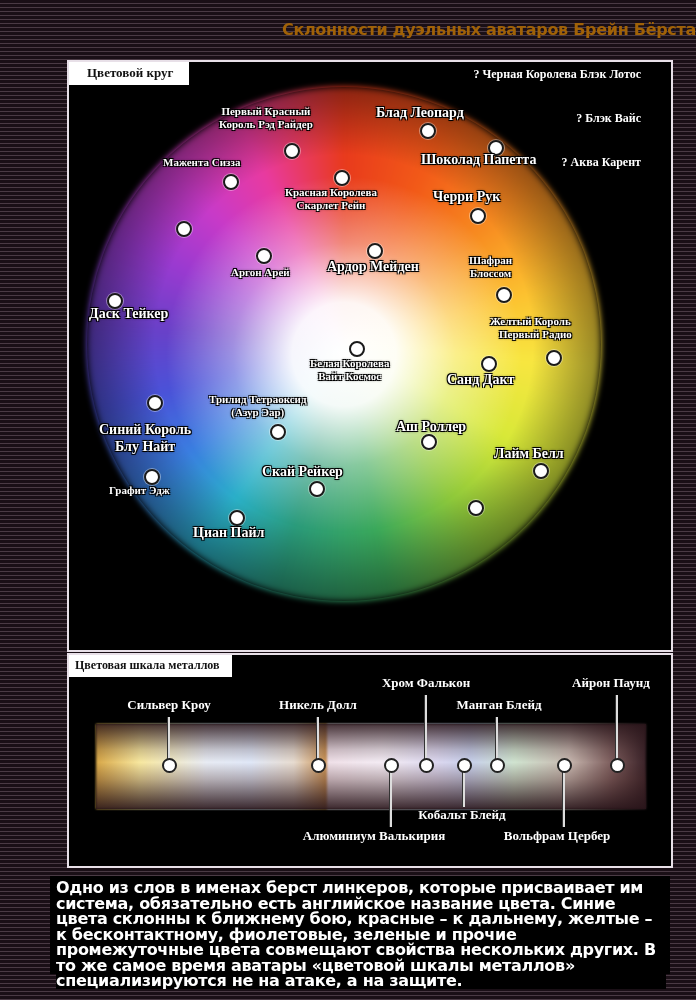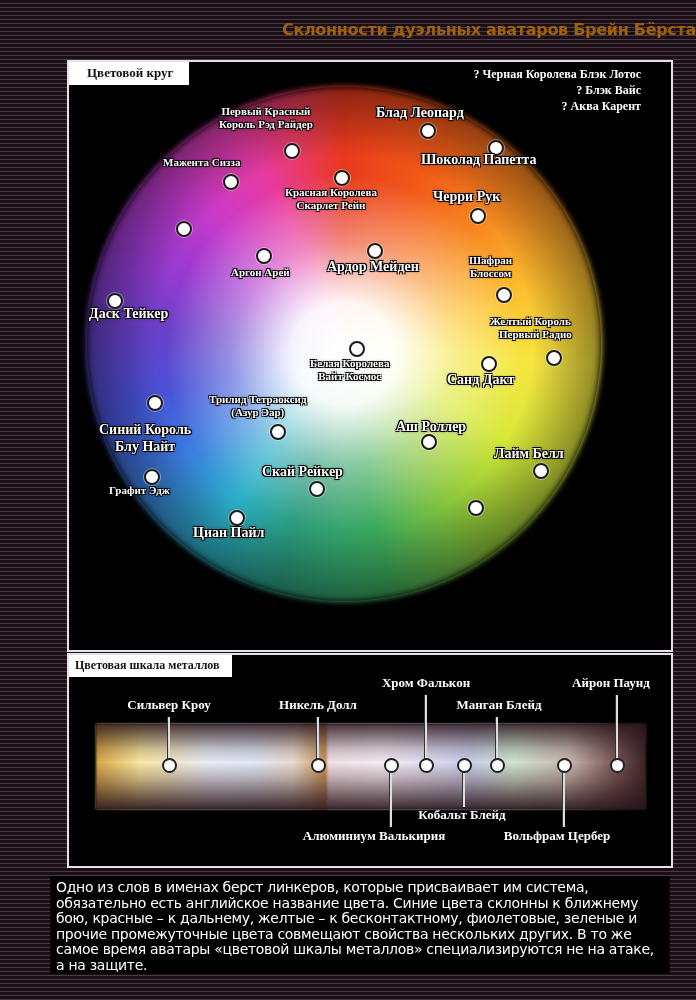--- a/index.html
+++ b/index.html
@@ -50,21 +50,21 @@
   .lbl {
     position: absolute; color: #fff; font-family: "Liberation Serif", serif; font-weight: bold;
     text-align: center; white-space: nowrap; line-height: 1.2; z-index: 4;
     text-shadow: -1px -1px 0 #000, 1px -1px 0 #000, -1px 1px 0 #000, 1px 1px 0 #000, 0 0 3px #000;
   }
   .lbl span { display: block; }
   .s11 { font-size: 11px; }
   .s14 { font-size: 14px; }
   .unknown { position: absolute; right: 30px; top: 4px; z-index: 4; text-align: right; color: #fff; font-family: "Liberation Serif", serif; font-weight: bold; font-size: 12px; line-height: 1.35; }
   .unknown div { white-space: nowrap; }
-  .unknown .u2, .unknown .u3 { margin-right: 0px; }
+  .unknown .u2, .unknown .u3 { margin-right: 0px; margin-top: 28px; }
   .metal-bar {
     position: absolute; left: 27px; top: 69px; width: 550px; height: 85px;
     background: linear-gradient(to right,
       #d8a848 0%, #f8e8a0 8%, #e8ecf4 20%, #e0e8f8 28%, #e8dcd0 36%, #c89050 42%, #d0a030 40%, #d4b040 40.5%,
       #f0e0e8 41%, #f4ecf4 52%, #dcd8f0 62%, #c8d0ec 68%, #d0e4d0 76%, #c8b8b0 86%, #7a5a5a 94%, #3a2228 100%);
     filter: blur(1px);
   }
   .metal-shade {
     position: absolute; left: 27px; top: 69px; width: 550px; height: 85px;
     background: linear-gradient(to bottom, rgba(40,20,25,0.85) 0%, rgba(40,20,25,0.2) 30%, rgba(0,0,0,0) 45%, rgba(60,30,30,0.3) 65%, rgba(40,20,25,0.9) 100%);
@@ -73,21 +73,21 @@
     position: absolute; width: 11px; height: 11px; border-radius: 50%; background: #fff;
     border: 2px solid #222; transform: translate(-7px, -7px); z-index: 3;
   }
   .mline { position: absolute; width: 2px; background: #ddd; border-left: 1px solid #333; z-index: 2; }
   .mlbl {
     position: absolute; color: #fff; font-family: "Liberation Serif", serif; font-weight: bold; font-size: 13px;
     white-space: nowrap; transform: translateX(-50%); z-index: 4;
   }
   .caption {
     position: absolute; left: 56px; top: 880px; width: 610px; color: #fff;
-    font-family: "DejaVu Sans", sans-serif; font-size: 14px; line-height: 15.5px; font-weight: normal;
+    font-family: "DejaVu Sans", sans-serif; font-size: 16px; line-height: 15.5px; font-weight: bold;
     background: #000; padding: 0 0; letter-spacing: -0.3px;
   }
   .caption-bg { position: absolute; left: 50px; top: 876px; width: 620px; height: 98px; background: #000; }
 </style>
 </head>
 <body>
 
 <div class="title">Склонности дуэльных аватаров Брейн Бёрста</div>
 
 <div class="panel panel-wheel">

